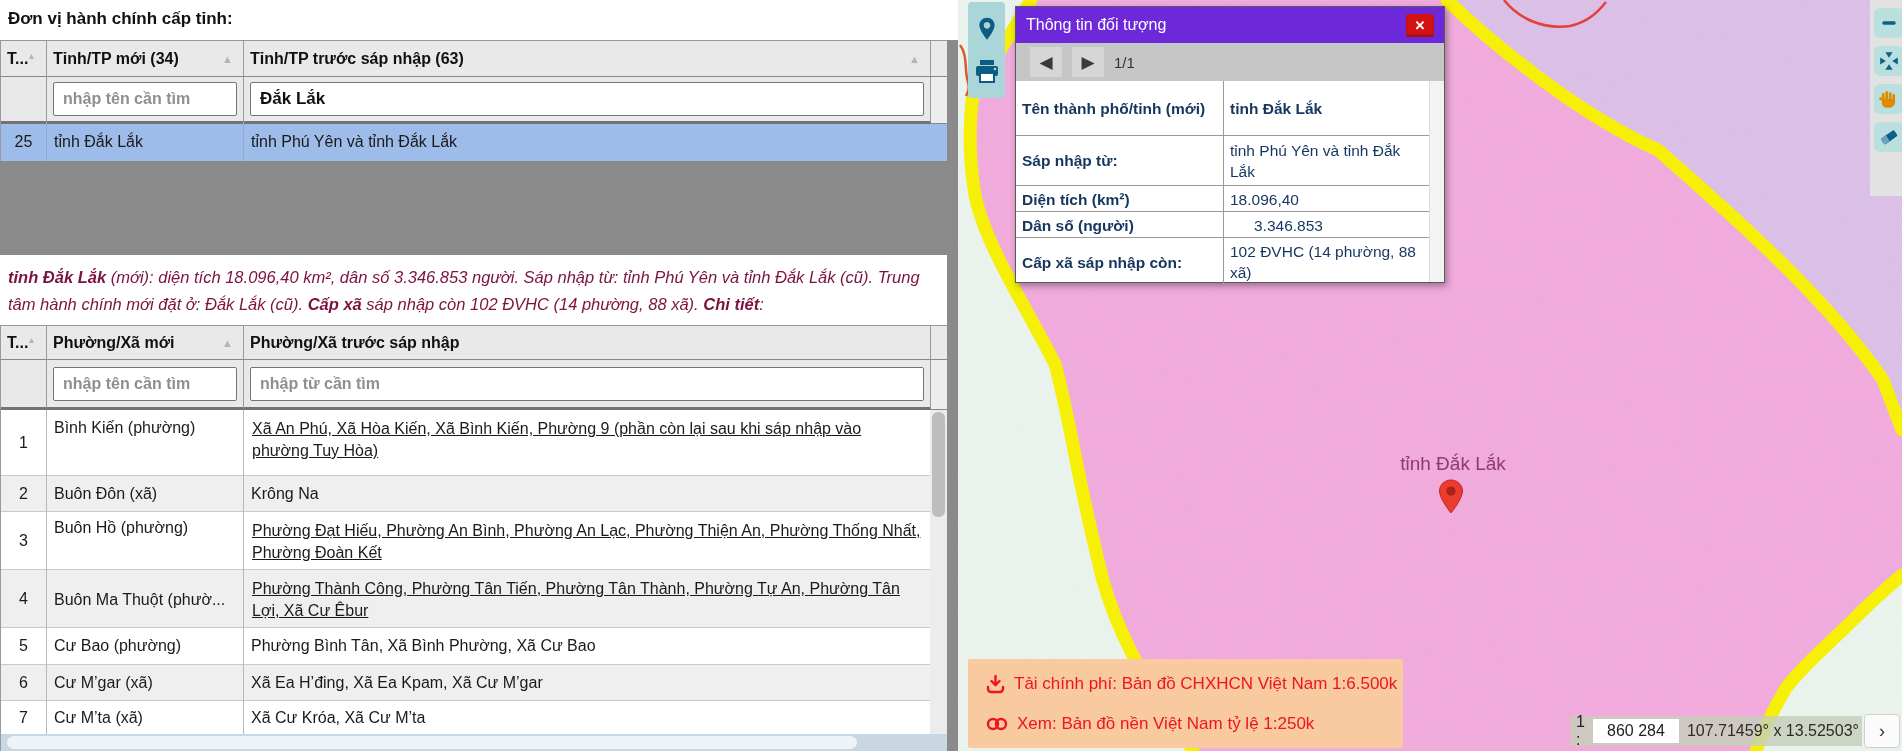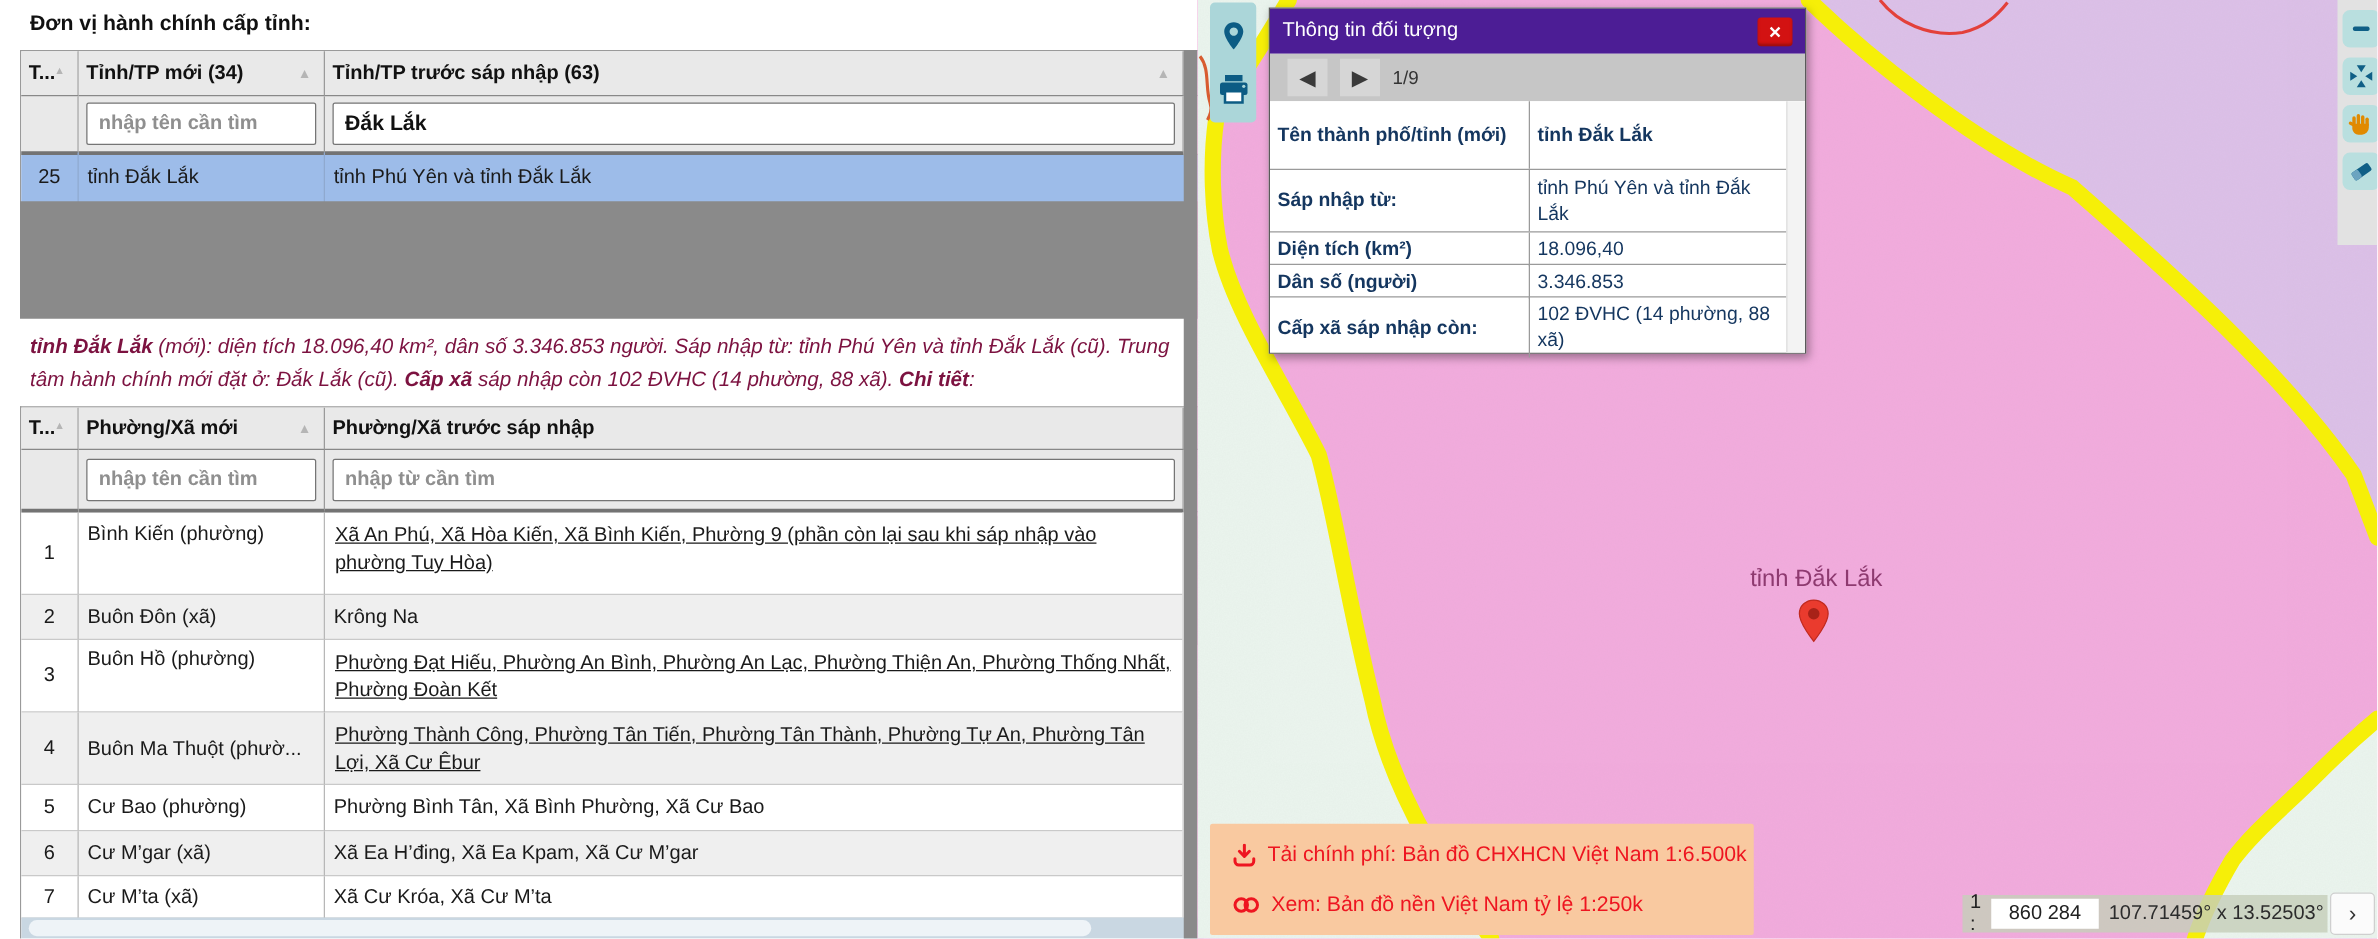--- a/index.html
+++ b/index.html
@@ -1,21 +1,21 @@
 <!DOCTYPE html>
 <html><head>
 <meta charset="utf-8">
 <style>
   * { margin:0; padding:0; box-sizing:border-box; }
   html,body { width:1902px; height:751px; }
   body { font-family:"Liberation Sans", sans-serif; background:#fff; }
   #app { position:relative; width:1902px; height:751px; overflow:hidden; background:#fff; }
 
   
-  .left-panel { position:absolute; left:0; top:0; width:958px; height:565px; background:#fff;margin-left:16px; }
+  .left-panel { position:absolute; left:0; top:0; width:958px; height:565px; background:#fff; }
   .heading { position:absolute; left:8px; top:9px; font-size:17px; font-weight:bold; color:#111; }
 
   .grid-row { display:grid; grid-template-columns:46px 197px 687px 17px; }
   .tbl { position:absolute; left:0; border:1px solid #9a9a9a; border-right:none; border-bottom:none; }
 
   .hcell { background:#e9e9e9; font-weight:bold; font-size:16px; color:#111;
            border-right:1px solid #9a9a9a; border-bottom:1px solid #888;
            display:flex; align-items:center; padding:0 6px; position:relative; }
   .hcell.center { justify-content:flex-start; padding-left:6px; }
   .sort-arrow { color:#b5b5b5; font-size:11px; margin-left:auto; padding-right:4px; }
@@ -68,21 +68,21 @@
         align-items:center; justify-content:space-around; padding:6px 0; }
   .tool-btn { width:30px; height:34px; display:flex; align-items:center; justify-content:center; cursor:pointer; }
 
   .marker-label { position:absolute; left:415px; top:453px; width:160px; text-align:center;
         font-size:19px; color:#8e3a70; }
   .map-pin { position:absolute; left:480px; top:479px; }
 
   
   .popup { position:absolute; left:57px; top:6px; width:430px; height:277px;
         background:#fff; border:1px solid #5a5a5a; box-shadow:2px 3px 7px rgba(0,0,0,.35); }
-  .popup-header { height:36px; background:#4c1d95; color:#fff; font-size:16px;
+  .popup-header { height:36px; background:#6d28d9; color:#fff; font-size:16px;
         display:flex; align-items:center; padding:14px 10px; }
   .popup-close { margin-left:auto; width:28px; height:23px; background:#d31212; border-radius:3px;
         color:#fff; font-size:13px; font-weight:bold; display:flex; align-items:center;
         justify-content:center; cursor:pointer; box-shadow:inset 0 -2px 2px rgba(0,0,0,.25); }
   .popup-nav { height:38px; background:#c6c6c6; display:flex; align-items:center; padding:0 14px; gap:10px; }
   .nav-btn { width:32px; height:30px; background:#d6d6d6; color:#3a3a3a; font-size:17px;
         display:flex; align-items:center; justify-content:center; cursor:pointer; }
   .popup-pager { font-size:15px; color:#333; }
   .popup-body { position:relative; height:201px; background:#fff; }
   .popup-scroll { position:absolute; right:0; top:0; width:15px; height:201px; background:#f3f3f3; border-left:1px solid #ddd; }
@@ -287,36 +287,36 @@
             <span>✕</span>
           </div>
       </div>
       <div class="popup-nav">
         <div class="nav-btn">
             <span>◀</span>
           </div>
         <div class="nav-btn">
             <span>▶</span>
           </div>
-        <div class="popup-pager">1/9</div>
+        <div class="popup-pager">1/1</div>
       </div>
       <div class="popup-body">
         <div class="prow" style="height:55px;">
           <div class="plabel">Tên thành phố/tỉnh (mới)</div>
           <div class="pvalue bold">tỉnh Đắk Lắk</div>
         </div>
         <div class="prow" style="height:50px;">
           <div class="plabel">Sáp nhập từ:</div>
           <div class="pvalue">tỉnh Phú Yên và tỉnh Đắk Lắk</div>
         </div>
         <div class="prow" style="height:26px;">
           <div class="plabel">Diện tích (km²)</div>
           <div class="pvalue">18.096,40</div>
         </div>
-        <div class="prow" style="height:26px;">
+        <div class="prow" style="height:26px;gap:24px;">
           <div class="plabel">Dân số (người)</div>
           <div class="pvalue">3.346.853</div>
         </div>
         <div class="prow" style="height:43px; border-bottom:none;">
           <div class="plabel">Cấp xã sáp nhập còn:</div>
           <div class="pvalue">102 ĐVHC (14 phường, 88 xã)</div>
         </div>
         <div class="popup-scroll"></div>
       </div>
     </div>

